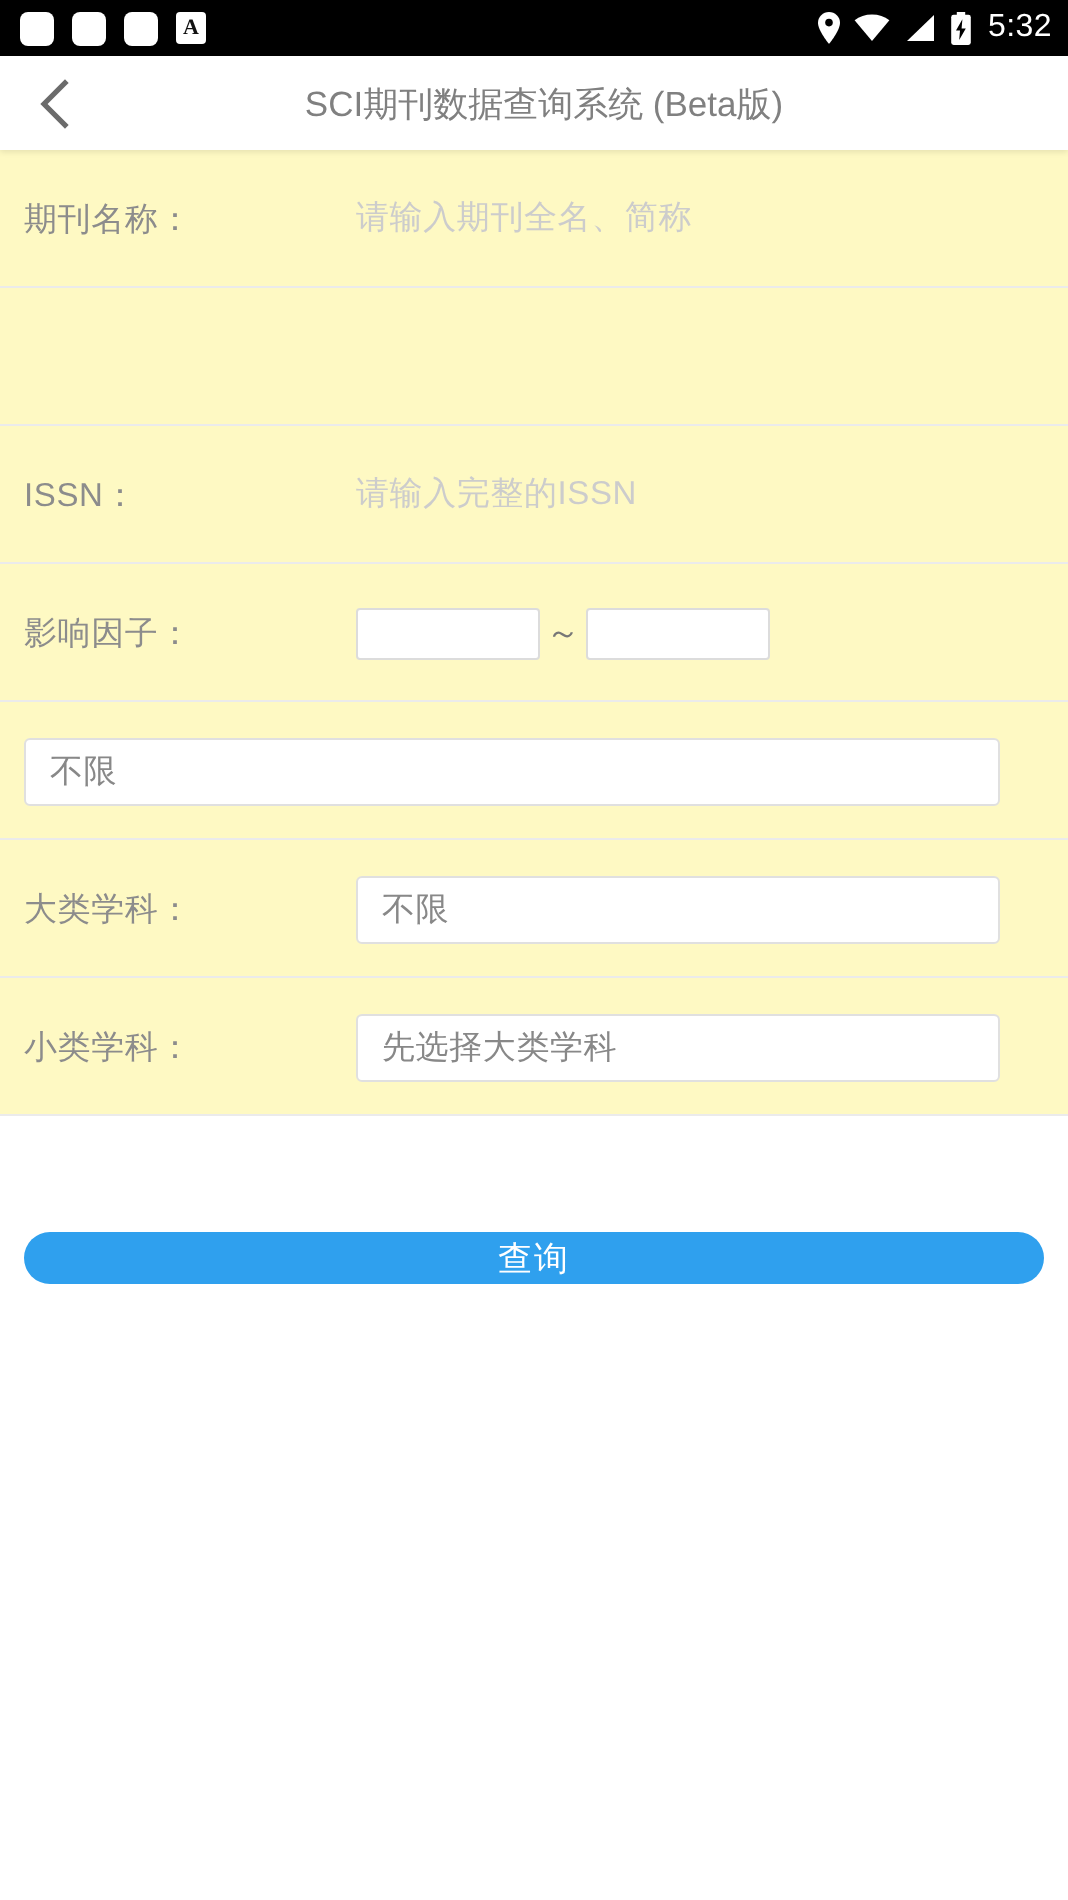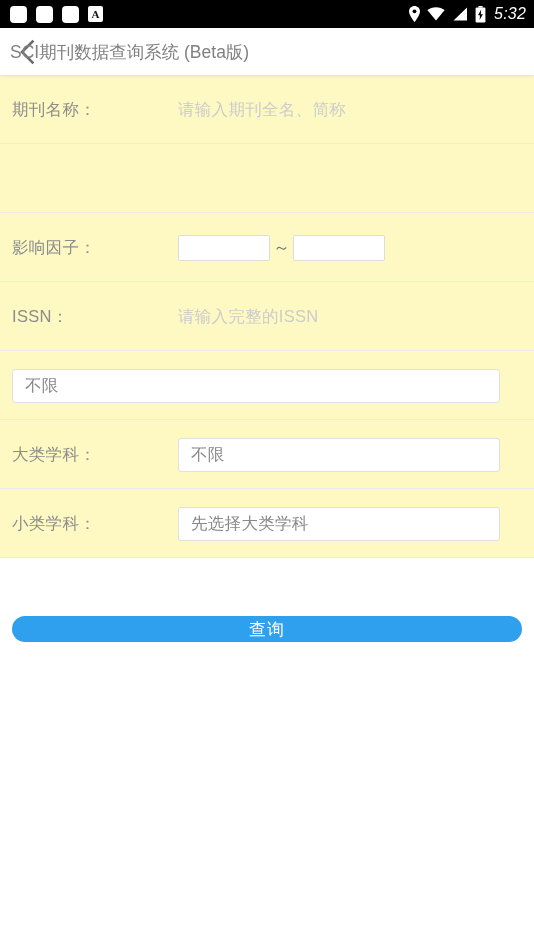--- a/index.html
+++ b/index.html
@@ -44,21 +44,20 @@
     font-size: 11px;
     font-weight: bold;
     line-height: 16px;
     text-align: center;
     font-family: "Liberation Serif", serif;
   }
   .status-right {
     display: flex;
     align-items: center;
     gap: 7px;
-    font-style: italic;
   }
   .status-right svg { display: block; }
   .clock {
     color: #ffffff;
     font-size: 16px;
     letter-spacing: 0.2px;
     margin-left: 1px;
   }
 
   
@@ -77,21 +76,21 @@
     display: flex;
     align-items: center;
     justify-content: center;
     cursor: pointer;
   }
   .back-btn svg { display: block; }
   .header-title {
     position: absolute;
     left: 0;
     right: 0;
-    text-align: left;
+    text-align: center;
     color: #808080;
     font-size: 17.5px;
     pointer-events: none;
     margin-left: 10px;
   }
 
   
   .form-list {
     background: #ffffff;
   }
@@ -253,34 +252,34 @@
 
   <div class="form-row">
     <span class="row-label">期刊名称：</span>
     <input class="plain-input" type="text" placeholder="请输入期刊全名、简称" style="">
   </div>
 
   <div class="form-row">
   </div>
 
   <div class="form-row">
+    <span class="row-label">ISSN：</span>
+    <input class="plain-input" type="text" placeholder="请输入完整的ISSN" style="">
+  </div>
+
+  <div class="form-row">
     <span class="row-label">影响因子：</span>
     <div class="range-wrap">
       <input class="range-input" type="text" placeholder="" style="">
       <span class="range-sep">～</span>
       <input class="range-input" type="text" placeholder="" style="">
     </div>
   </div>
 
   <div class="form-row">
-    <span class="row-label">ISSN：</span>
-    <input class="plain-input" type="text" placeholder="请输入完整的ISSN" style="">
-  </div>
-
-  <div class="form-row">
     <div class="select-box">
       <span class="select-value">不限</span>
     </div>
   </div>
 
   <div class="form-row">
     <span class="row-label">大类学科：</span>
     <div class="select-box">
       <span class="select-value">不限</span>
     </div>

